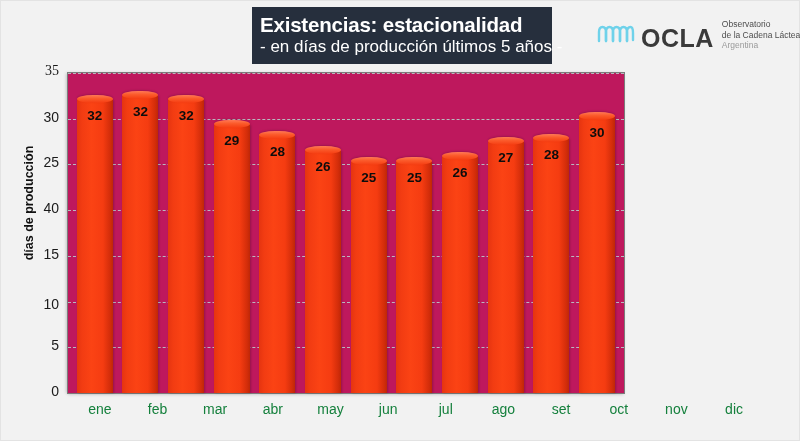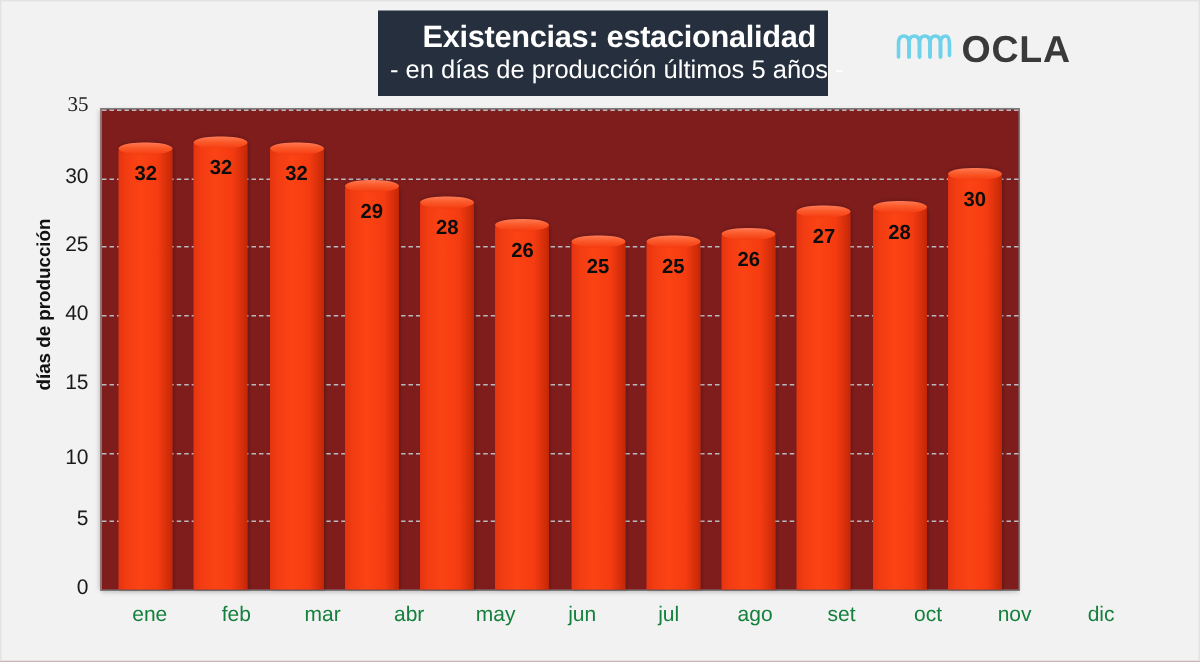--- a/index.html
+++ b/index.html
@@ -24,21 +24,21 @@
 
   
   #title-block {
     position: absolute;
     left: 251px;
     top: 6px;
     width: 300px;
     background: #262f3d;
     padding: 5px 8px 7px 8px;
     box-sizing: border-box;
-    text-align: right;
+    text-align: left;
   }
   #chart-title {
     color: #ffffff;
     font-size: 20.5px;
     font-weight: bold;
     line-height: 25px;
     letter-spacing: -0.2px;
     white-space: nowrap;
   }
   #chart-subtitle {
@@ -48,21 +48,21 @@
     line-height: 20px;
     white-space: nowrap;
   }
 
   
   #logo {
     position: absolute;
     left: 596px;
     top: 17px;
     display: flex;
-    align-items: center;
+    align-items: flex-end;
     gap: 6px;
   }
   #logo-wave { display: block; }
   #logo-ocla {
     font-size: 25px;
     font-weight: bold;
     color: #3a3a3a;
     letter-spacing: 0.5px;
     line-height: 25px;
   }
@@ -98,23 +98,23 @@
     font-weight: bold;
     color: #111111;
     white-space: nowrap;
   }
 
   
   #plot-frame {
     position: absolute;
     left: 66px;
     top: 71px;
-    width: 613px;
+    width: 558px;
     height: 322px;
-    background: #7f1d1d;
+    background: #be185d;
     border: 1px solid #7b7b7b;
     box-sizing: border-box;
     box-shadow: -2px 0 3px -1px rgba(0,0,0,0.18), 0 2px 3px -1px rgba(0,0,0,0.12);
   }
   #grid { position: absolute; inset: 0; }
   .gridline {
     position: absolute;
     left: 0;
     right: 0;
     height: 0;
@@ -219,20 +219,25 @@
         <g fill="none" stroke="#6fd2ea" stroke-width="2.4" stroke-linecap="round">
           <path d="M2,20 L2,11 Q2,6 5.5,6 Q9,6 9,11 L9,20"></path>
           <path d="M9,20 L9,11 Q9,6 12.5,6 Q16,6 16,11 L16,20"></path>
           <path d="M16,20 L16,11 Q16,6 19.5,6 Q23,6 23,11 L23,20"></path>
           <path d="M23,20 L23,11 Q23,6 26.5,6 Q30,6 30,11 L30,20"></path>
           <path d="M30,20 L30,11 Q30,6 33.5,6 Q36,6 36,12 L36,19"></path>
         </g>
       </svg>
     </span>
     <span id="logo-ocla">OCLA</span>
+    <span id="logo-text">
+      <span class="logo-line-1">Observatorio</span>
+      <span class="logo-line-2">de la Cadena Láctea</span>
+      <span class="logo-line-3">Argentina</span>
+    </span>
   </div>
 
   <div id="y-axis-title">días de producción</div>
 
   <div id="y-ticks">
       <div class="y-tick" style="top: 0px; font-family: Liberation Serif, serif;">35</div>
       <div class="y-tick" style="top: 45.7143px;">30</div>
       <div class="y-tick" style="top: 91.4286px;">25</div>
       <div class="y-tick" style="top: 137.143px;">40</div>
       <div class="y-tick" style="top: 182.857px;">15</div>

